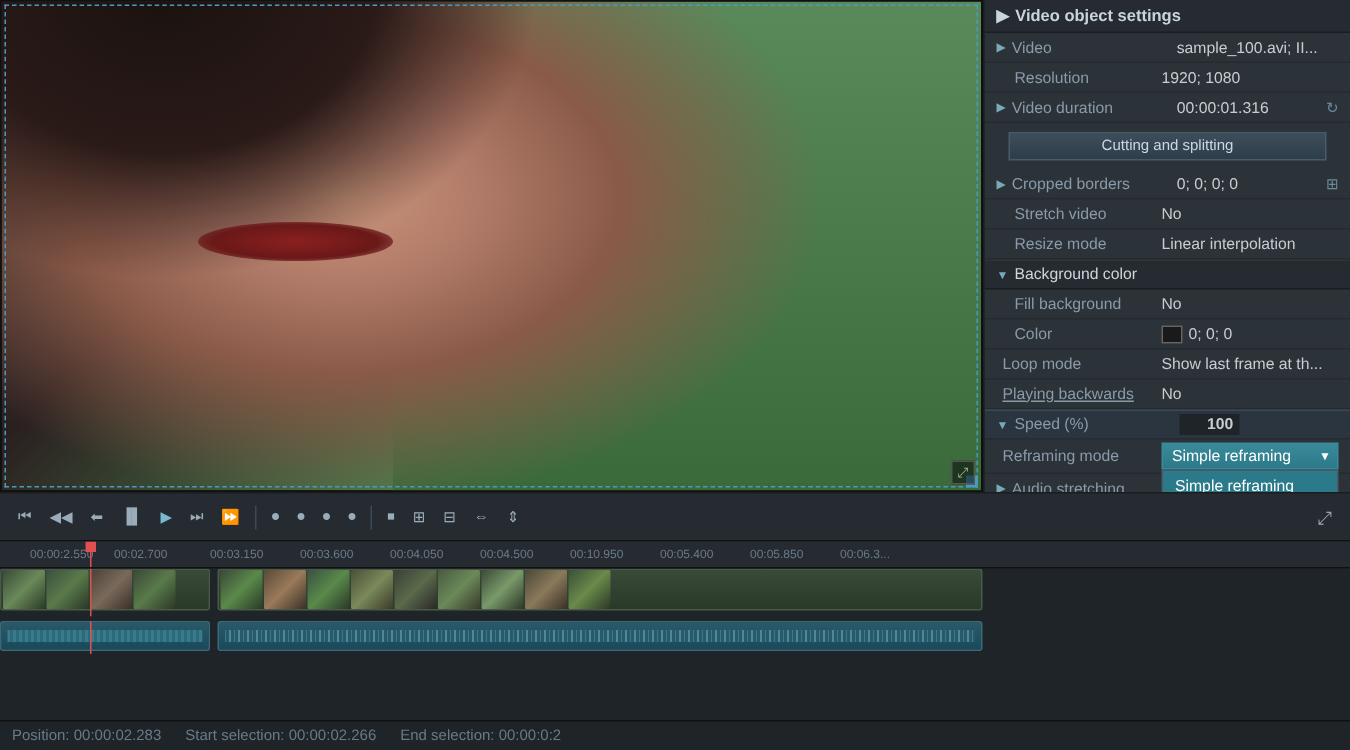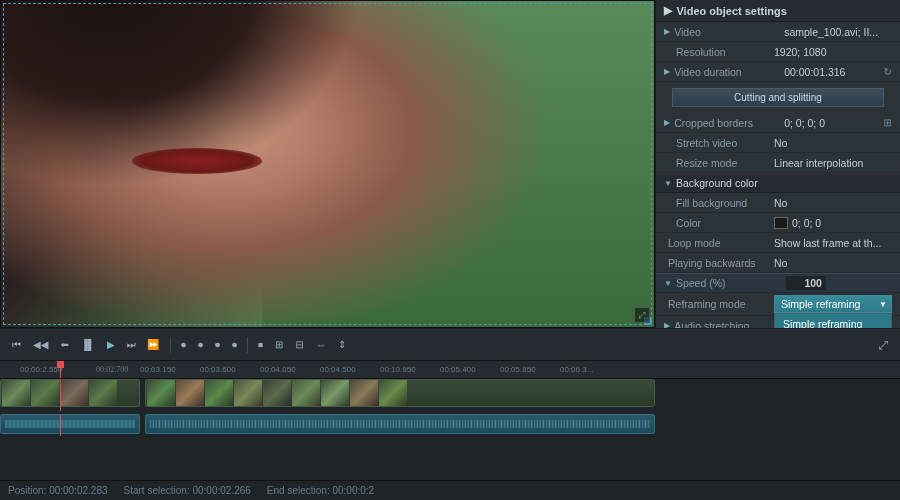--- a/index.html
+++ b/index.html
@@ -137,21 +137,21 @@
       <span class="row-label" style="padding-left:12px;">Color</span>
       <span class="color-swatch"></span>
       <span class="row-value">0; 0; 0</span>
     </div>
 
     <div class="panel-row">
       <span class="row-label" style="padding-left:4px;">Loop mode</span>
       <span class="row-value">Show last frame at th...</span>
     </div>
     <div class="panel-row">
-      <span class="row-label" style="padding-left:4px;">Playing backwards</span>
+      <span class="row-label" style="padding-left:4px;text-decoration:underline;">Playing backwards</span>
       <span class="row-value">No</span>
     </div>
 
     <div class="panel-row" style="background:#2a3540; border-top:1px solid #3a4a58;">
       <span class="tri" style="margin-right:4px; color:#7ab; font-size:8px;">▼</span>
       <span class="row-label">Speed (%)</span>
       <input class="speed-value" type="text" value="100" style="background: rgb(30, 36, 40); border: none; color: rgb(200, 205, 210); padding: 1px 4px; width: 40px; font-size: 10.5px; text-align: right;">
     </div>
 
     <div class="panel-row" style="position:relative;">
@@ -197,21 +197,21 @@
     <button class="transport-btn">⊟</button>
     <button class="transport-btn">⇔</button>
     <button class="transport-btn">⇕</button>
     <div style="flex:1;"></div>
     <button class="transport-btn" style="font-size:12px;">⤢</button>
   </div>
 
   <div class="timeline-area">
     <div class="timeline-ruler" style="position:relative; overflow:hidden;">
       <span class="ruler-mark" style="left:20px;">00:00:2.550</span>
-      <span class="ruler-mark" style="left:96px;font-family:Liberation Serif, serif;">00:02.700</span>
+      <span class="ruler-mark" style="left:76px;">00:02.700</span>
       <span class="ruler-mark" style="left:140px;">00:03.150</span>
       <span class="ruler-mark" style="left:200px;">00:03.600</span>
       <span class="ruler-mark" style="left:260px;">00:04.050</span>
       <span class="ruler-mark" style="left:320px;">00:04.500</span>
       <span class="ruler-mark" style="left:380px;">00:10.950</span>
       <span class="ruler-mark" style="left:440px;">00:05.400</span>
       <span class="ruler-mark" style="left:500px;">00:05.850</span>
       <span class="ruler-mark" style="left:560px;">00:06.3...</span>
 
       <div style="position:absolute; left:60px; top:0; width:1px; height:100%; background:#e05050;">

